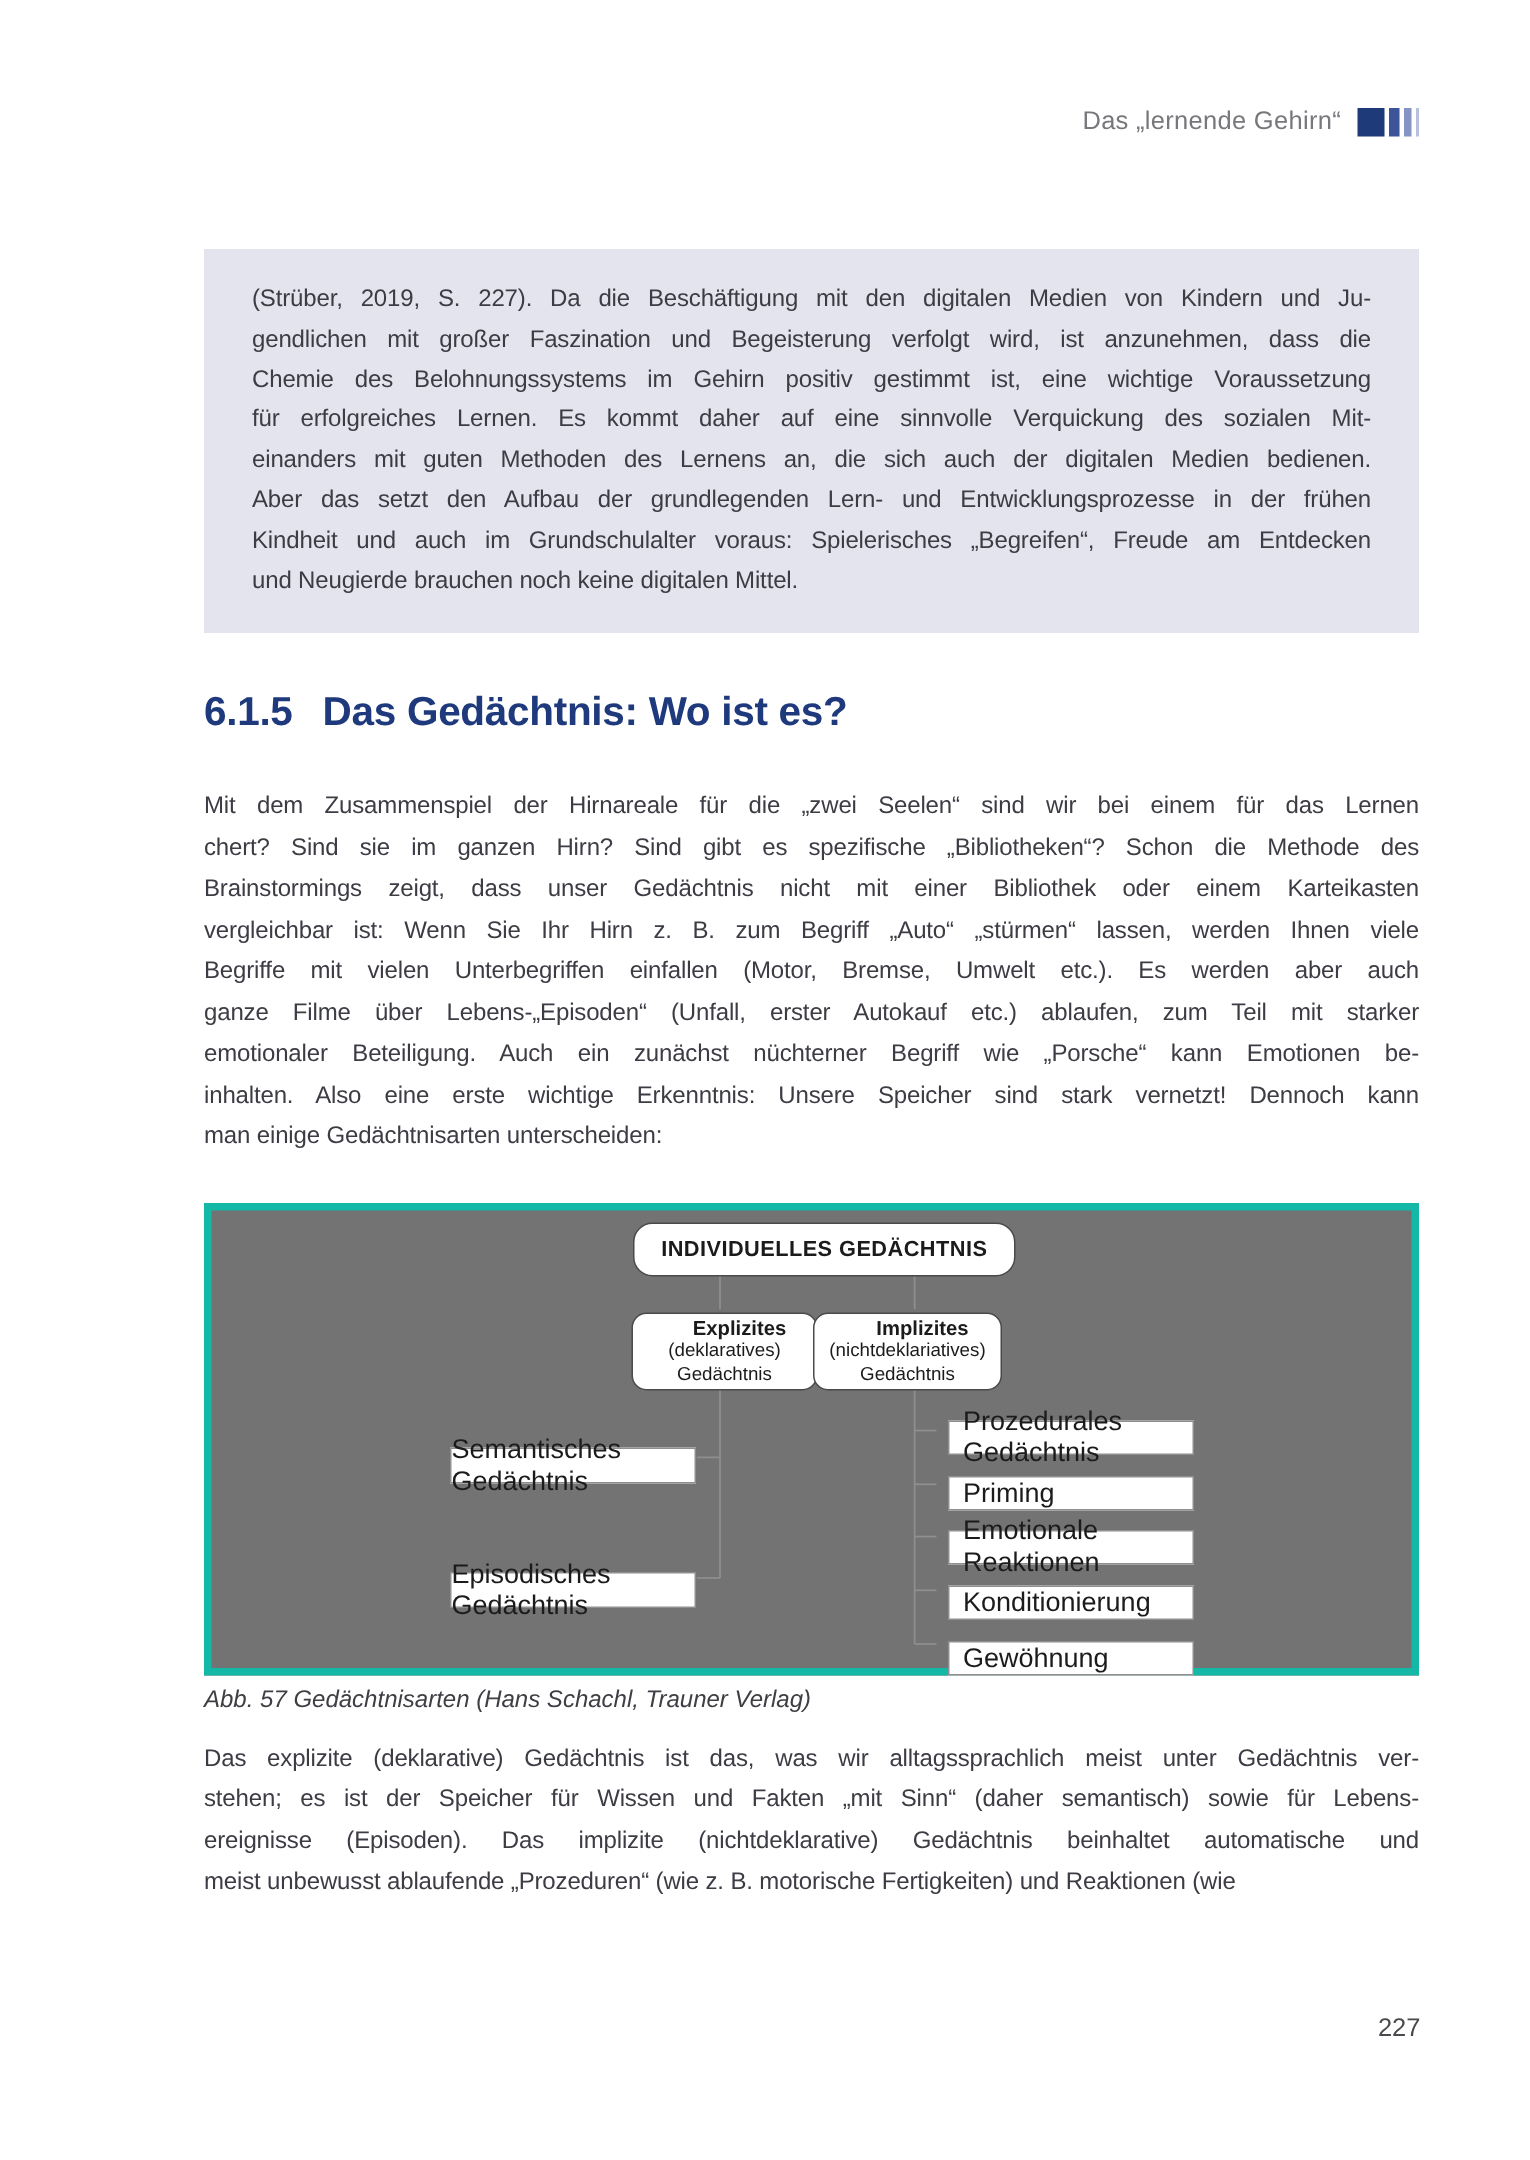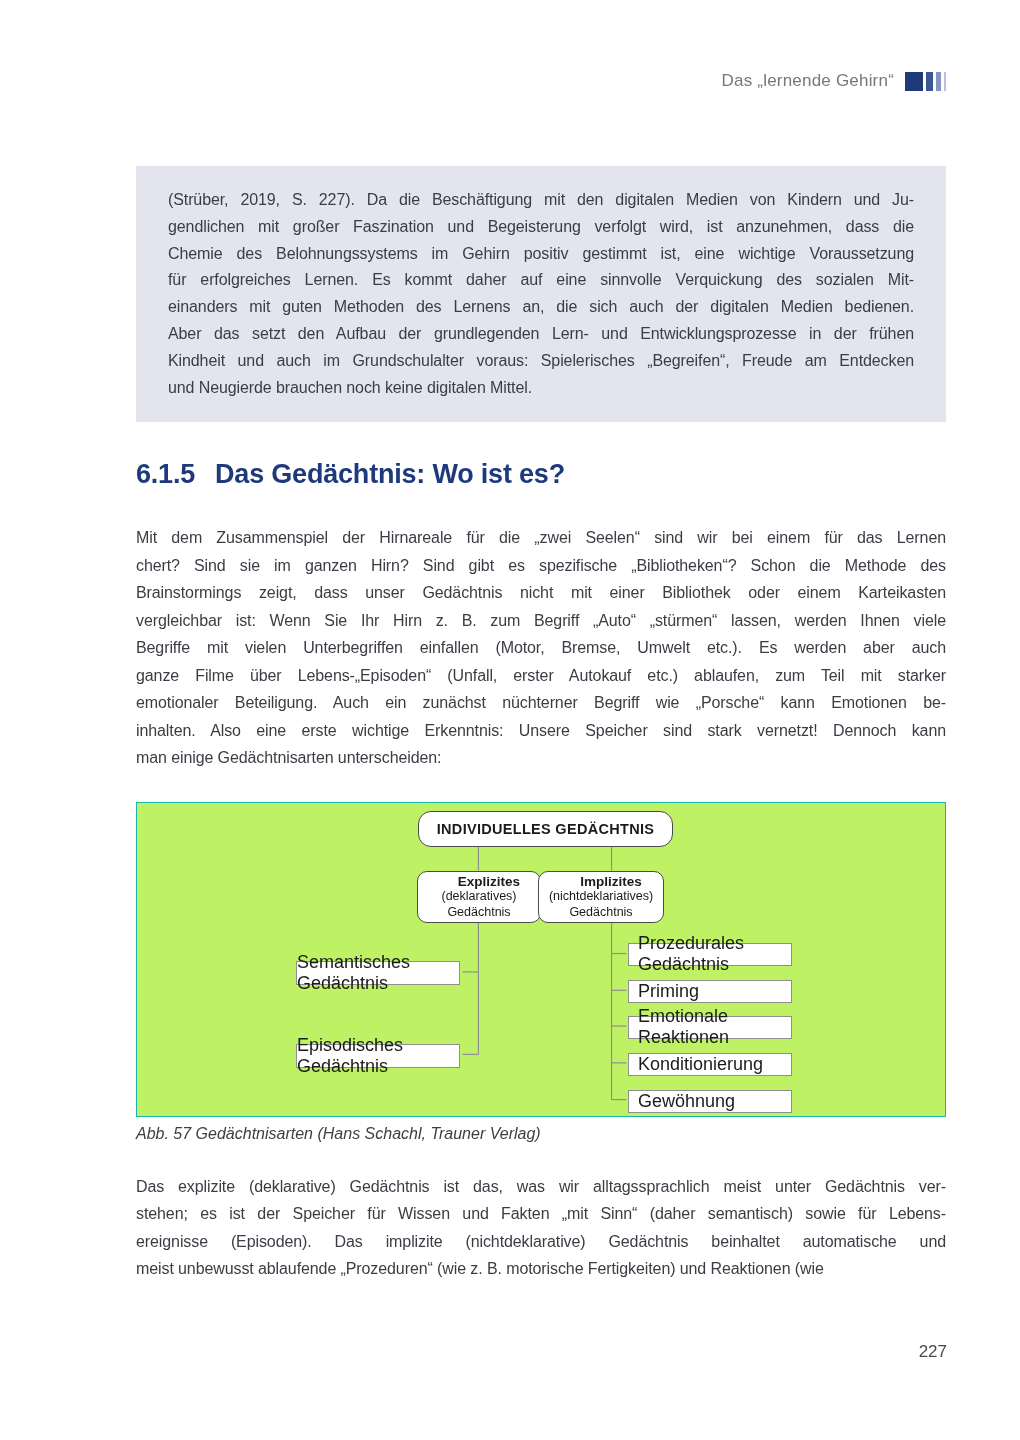--- a/index.html
+++ b/index.html
@@ -28,25 +28,25 @@
     margin-top:74px; background:#e3e4ee; padding:21px 32px;
     font-size:16px; line-height:26.8px; letter-spacing:-0.1px; color:#3c3c44;
   }
 
   .section-heading {
     margin-top:36px; color:#1e3a7c; font-weight:bold; font-size:27px;
     line-height:32px; letter-spacing:-0.2px; display:flex; gap:20px;
   }
 
   .bodypara { margin-top:34px; font-size:16px; line-height:27.5px; letter-spacing:-0.1px; color:#3c3c44; }
-  .bodypara2 { margin-top:30px; }
+  .bodypara2 { margin-top:16px; }
 
   
   .fig { margin-top:30px; }
-  .fig-frame { position:relative; width:810px; height:315px; border:1px solid #14b8a6; background:#bef264; }
+  .fig-frame { position:relative; width:810px; height:315px; border:5px solid #14b8a6; background:#737373; }
   .fig-frame svg.connectors { position:absolute; left:0; top:0; width:100%; height:100%; }
   .node { position:absolute; background:#fff; color:#1b1b1b; display:flex; flex-direction:column; justify-content:center; align-items:center; }
   .node.root {
     left:281px; top:8px; width:255px; height:36px;
     border:1.4px solid #4a4a4a; border-radius:13px;
     font-weight:bold; font-size:14.5px; letter-spacing:0.3px;
   }
   .node.branch {
     top:68px; height:52px; border:1.3px solid #4a4a4a; border-radius:10px;
     font-size:12.5px; line-height:15.5px; text-align:center;

